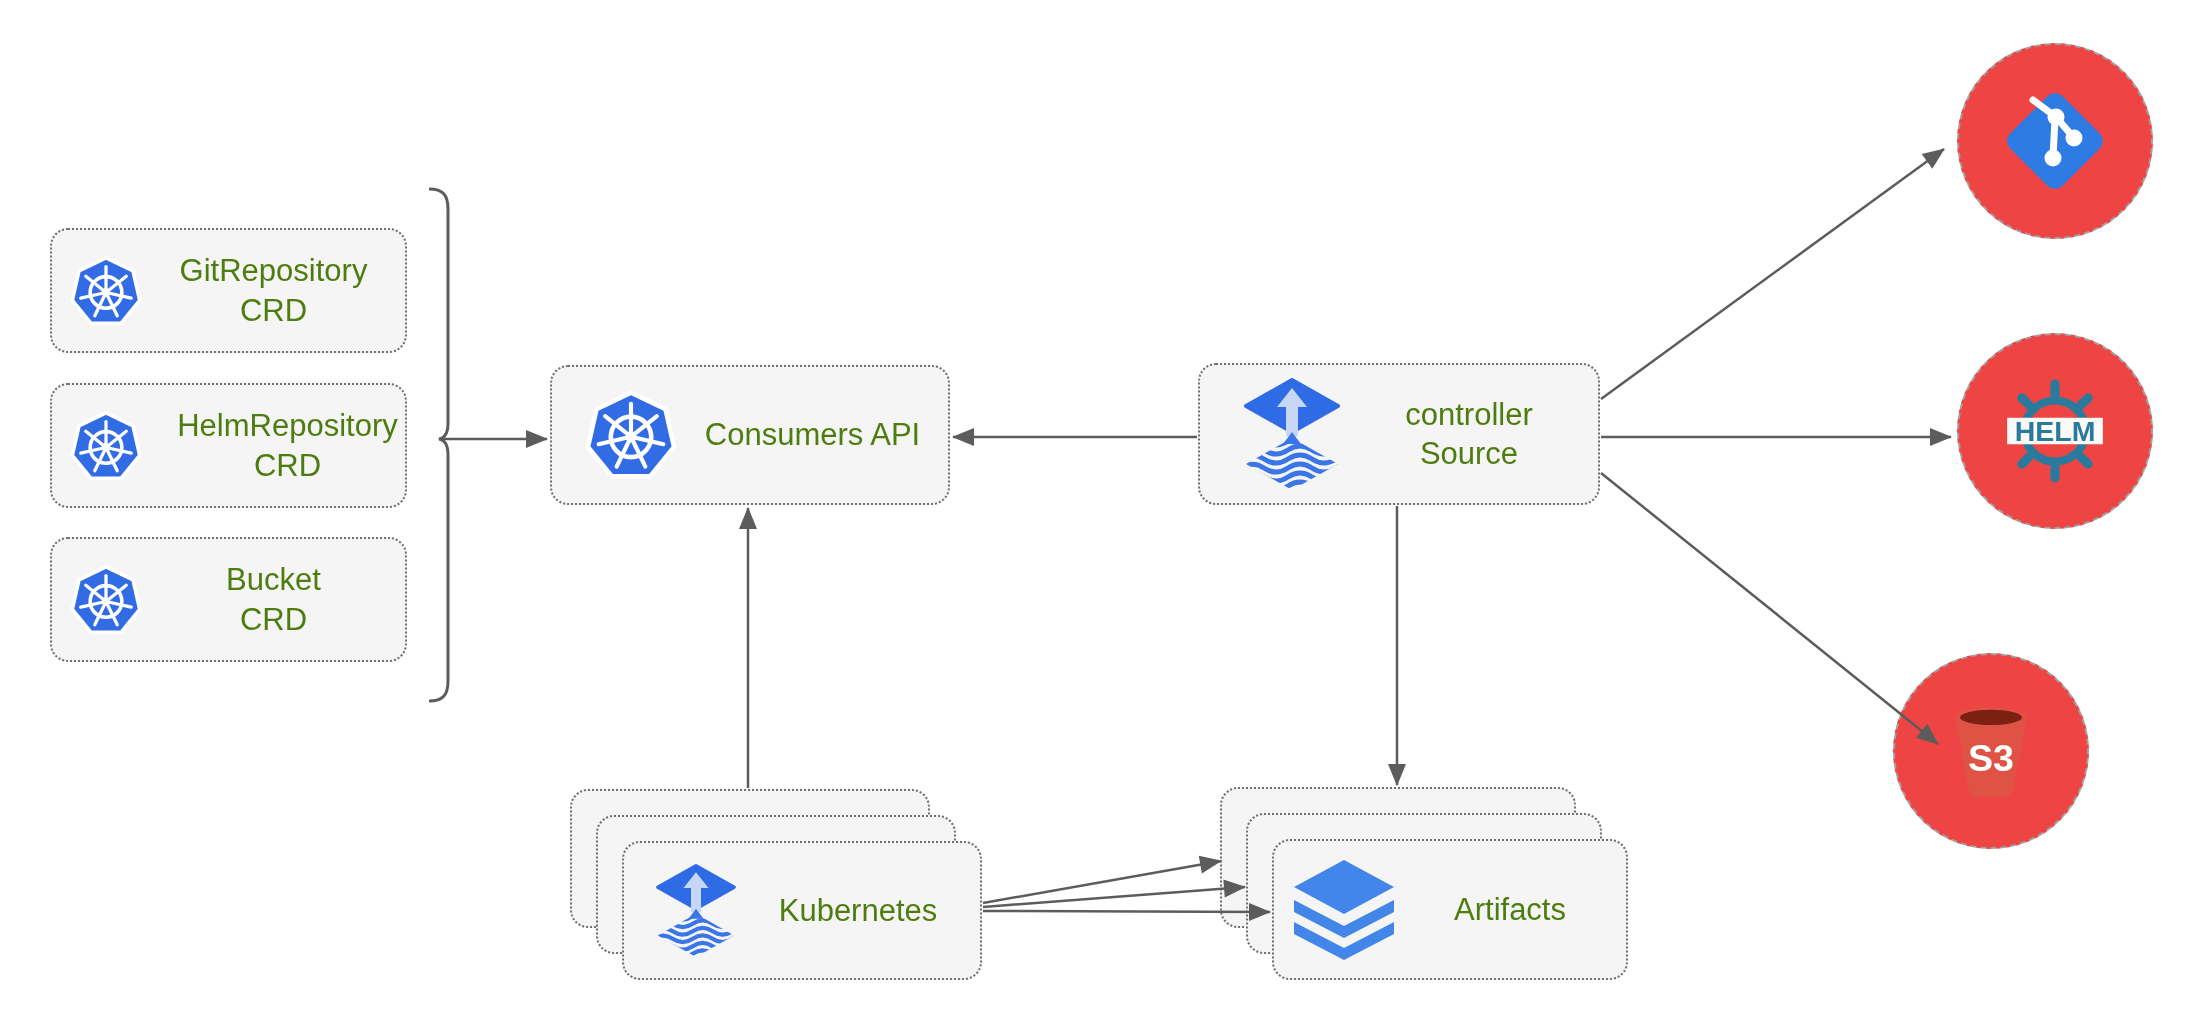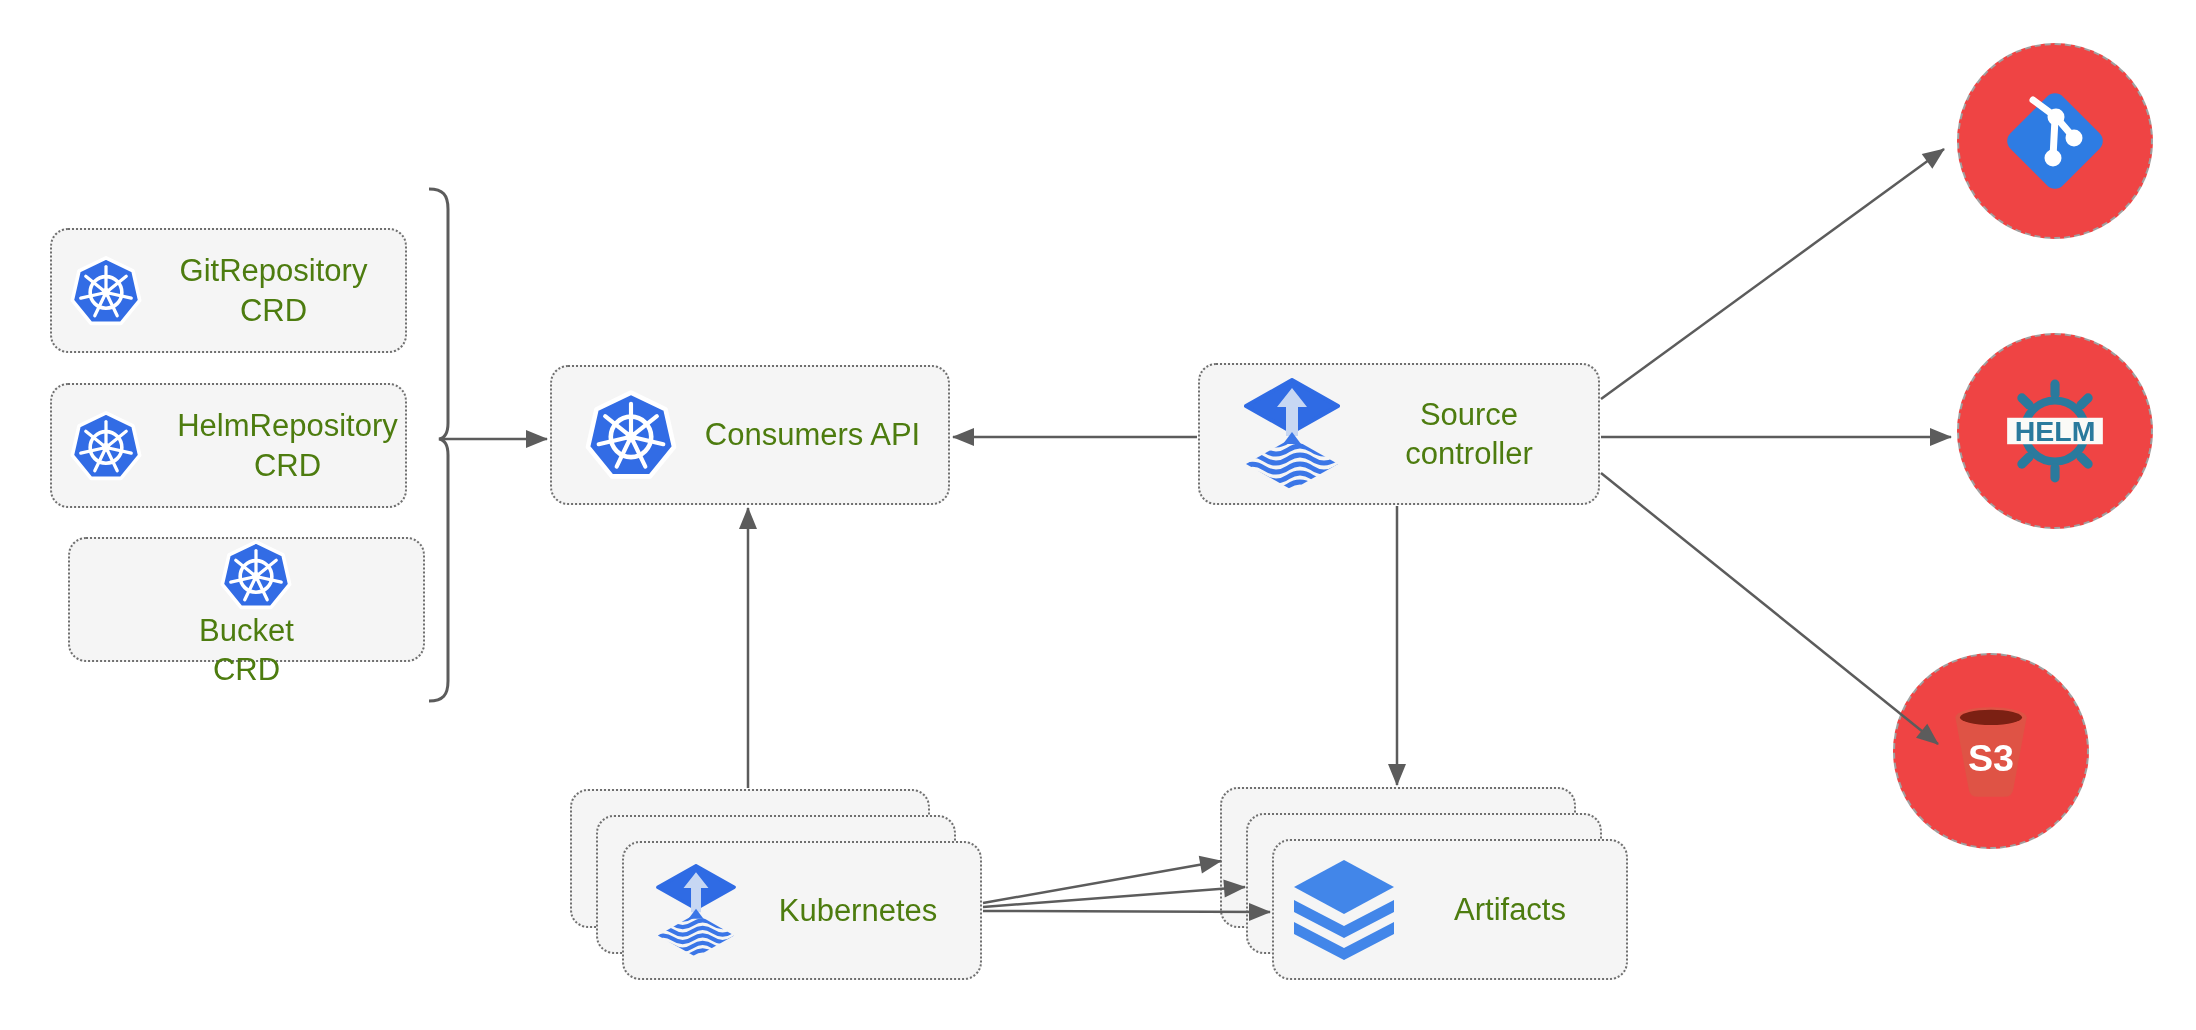--- a/index.html
+++ b/index.html
@@ -105,21 +105,21 @@
 <div class="box front node" style="left:50px;top:383px;width:357px;height:125px;gap:28px;">
   <svg class="icon" viewBox="0 0 100 100" width="72" height="72" style="margin-left:18px;">
       <use href="#k8s-logo"></use>
     </svg>
   <div class="lbl">
     <div>HelmRepository</div>
     <div>CRD</div>
   </div>
 </div>
 
-<div class="box front node" style="left:68px;top:537px;width:357px;height:125px;flex-direction:column;">
+<div class="box front node" style="left:50px;top:537px;width:357px;height:125px;">
   <svg class="icon" viewBox="0 0 100 100" width="72" height="72" style="margin-left:18px;">
       <use href="#k8s-logo"></use>
     </svg>
   <div class="lbl">
     <div>Bucket</div>
     <div>CRD</div>
   </div>
 </div>
 
 <div class="box front node" style="left:550px;top:365px;width:400px;height:140px;">
@@ -127,22 +127,22 @@
       <use href="#k8s-logo"></use>
     </svg>
   <div class="lbl">Consumers API</div>
 </div>
 
 <div class="box front node" style="left:1198px;top:363px;width:402px;height:142px;">
   <svg class="icon" viewBox="0 0 96 112" width="96" height="112" style="margin-left:44px;">
       <use href="#flux-logo"></use>
     </svg>
   <div class="lbl">
+    <div>controller</div>
     <div>Source</div>
-    <div>controller</div>
   </div>
 </div>
 
 <div class="box stack-back" style="left:570px;top:789px;width:360px;height:139px;"></div>
 <div class="box stack-mid" style="left:596px;top:815px;width:360px;height:139px;"></div>
 <div class="box front node" style="left:622px;top:841px;width:360px;height:139px;">
   <svg class="icon" viewBox="0 0 96 112" width="80" height="93" style="margin-left:32px;">
       <use href="#flux-logo"></use>
     </svg>
   <div class="lbl">Kubernetes</div>

